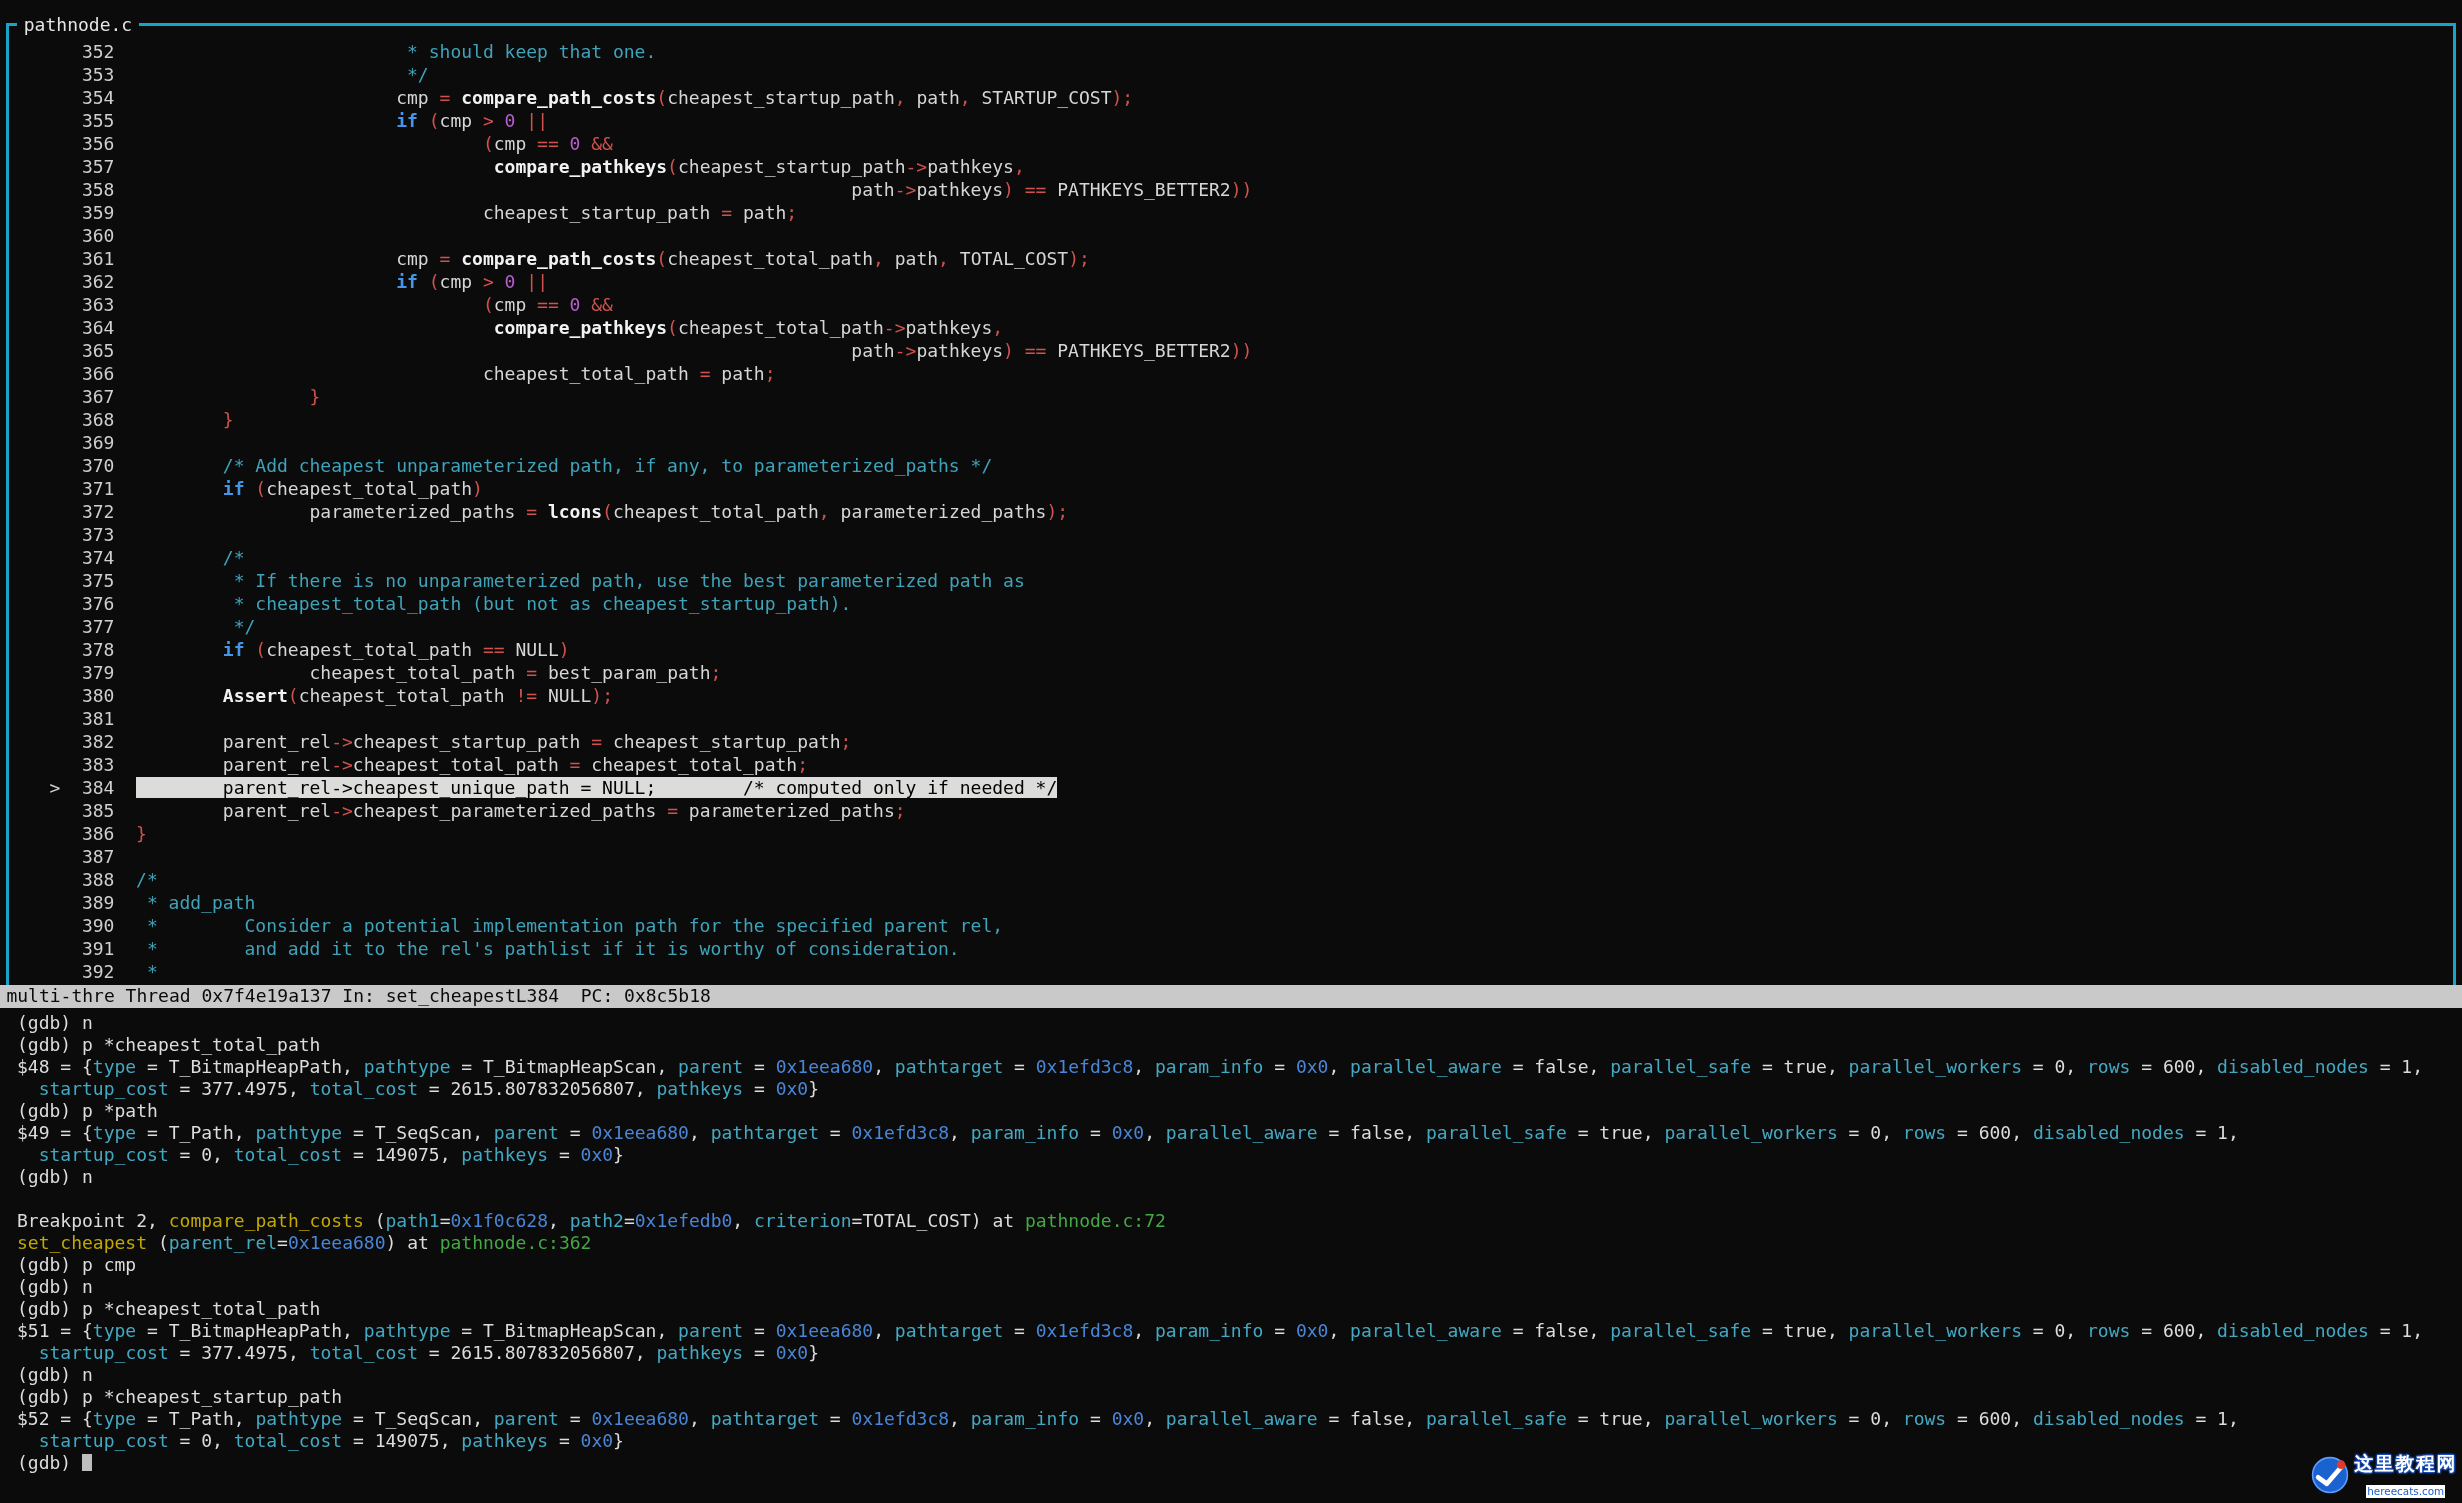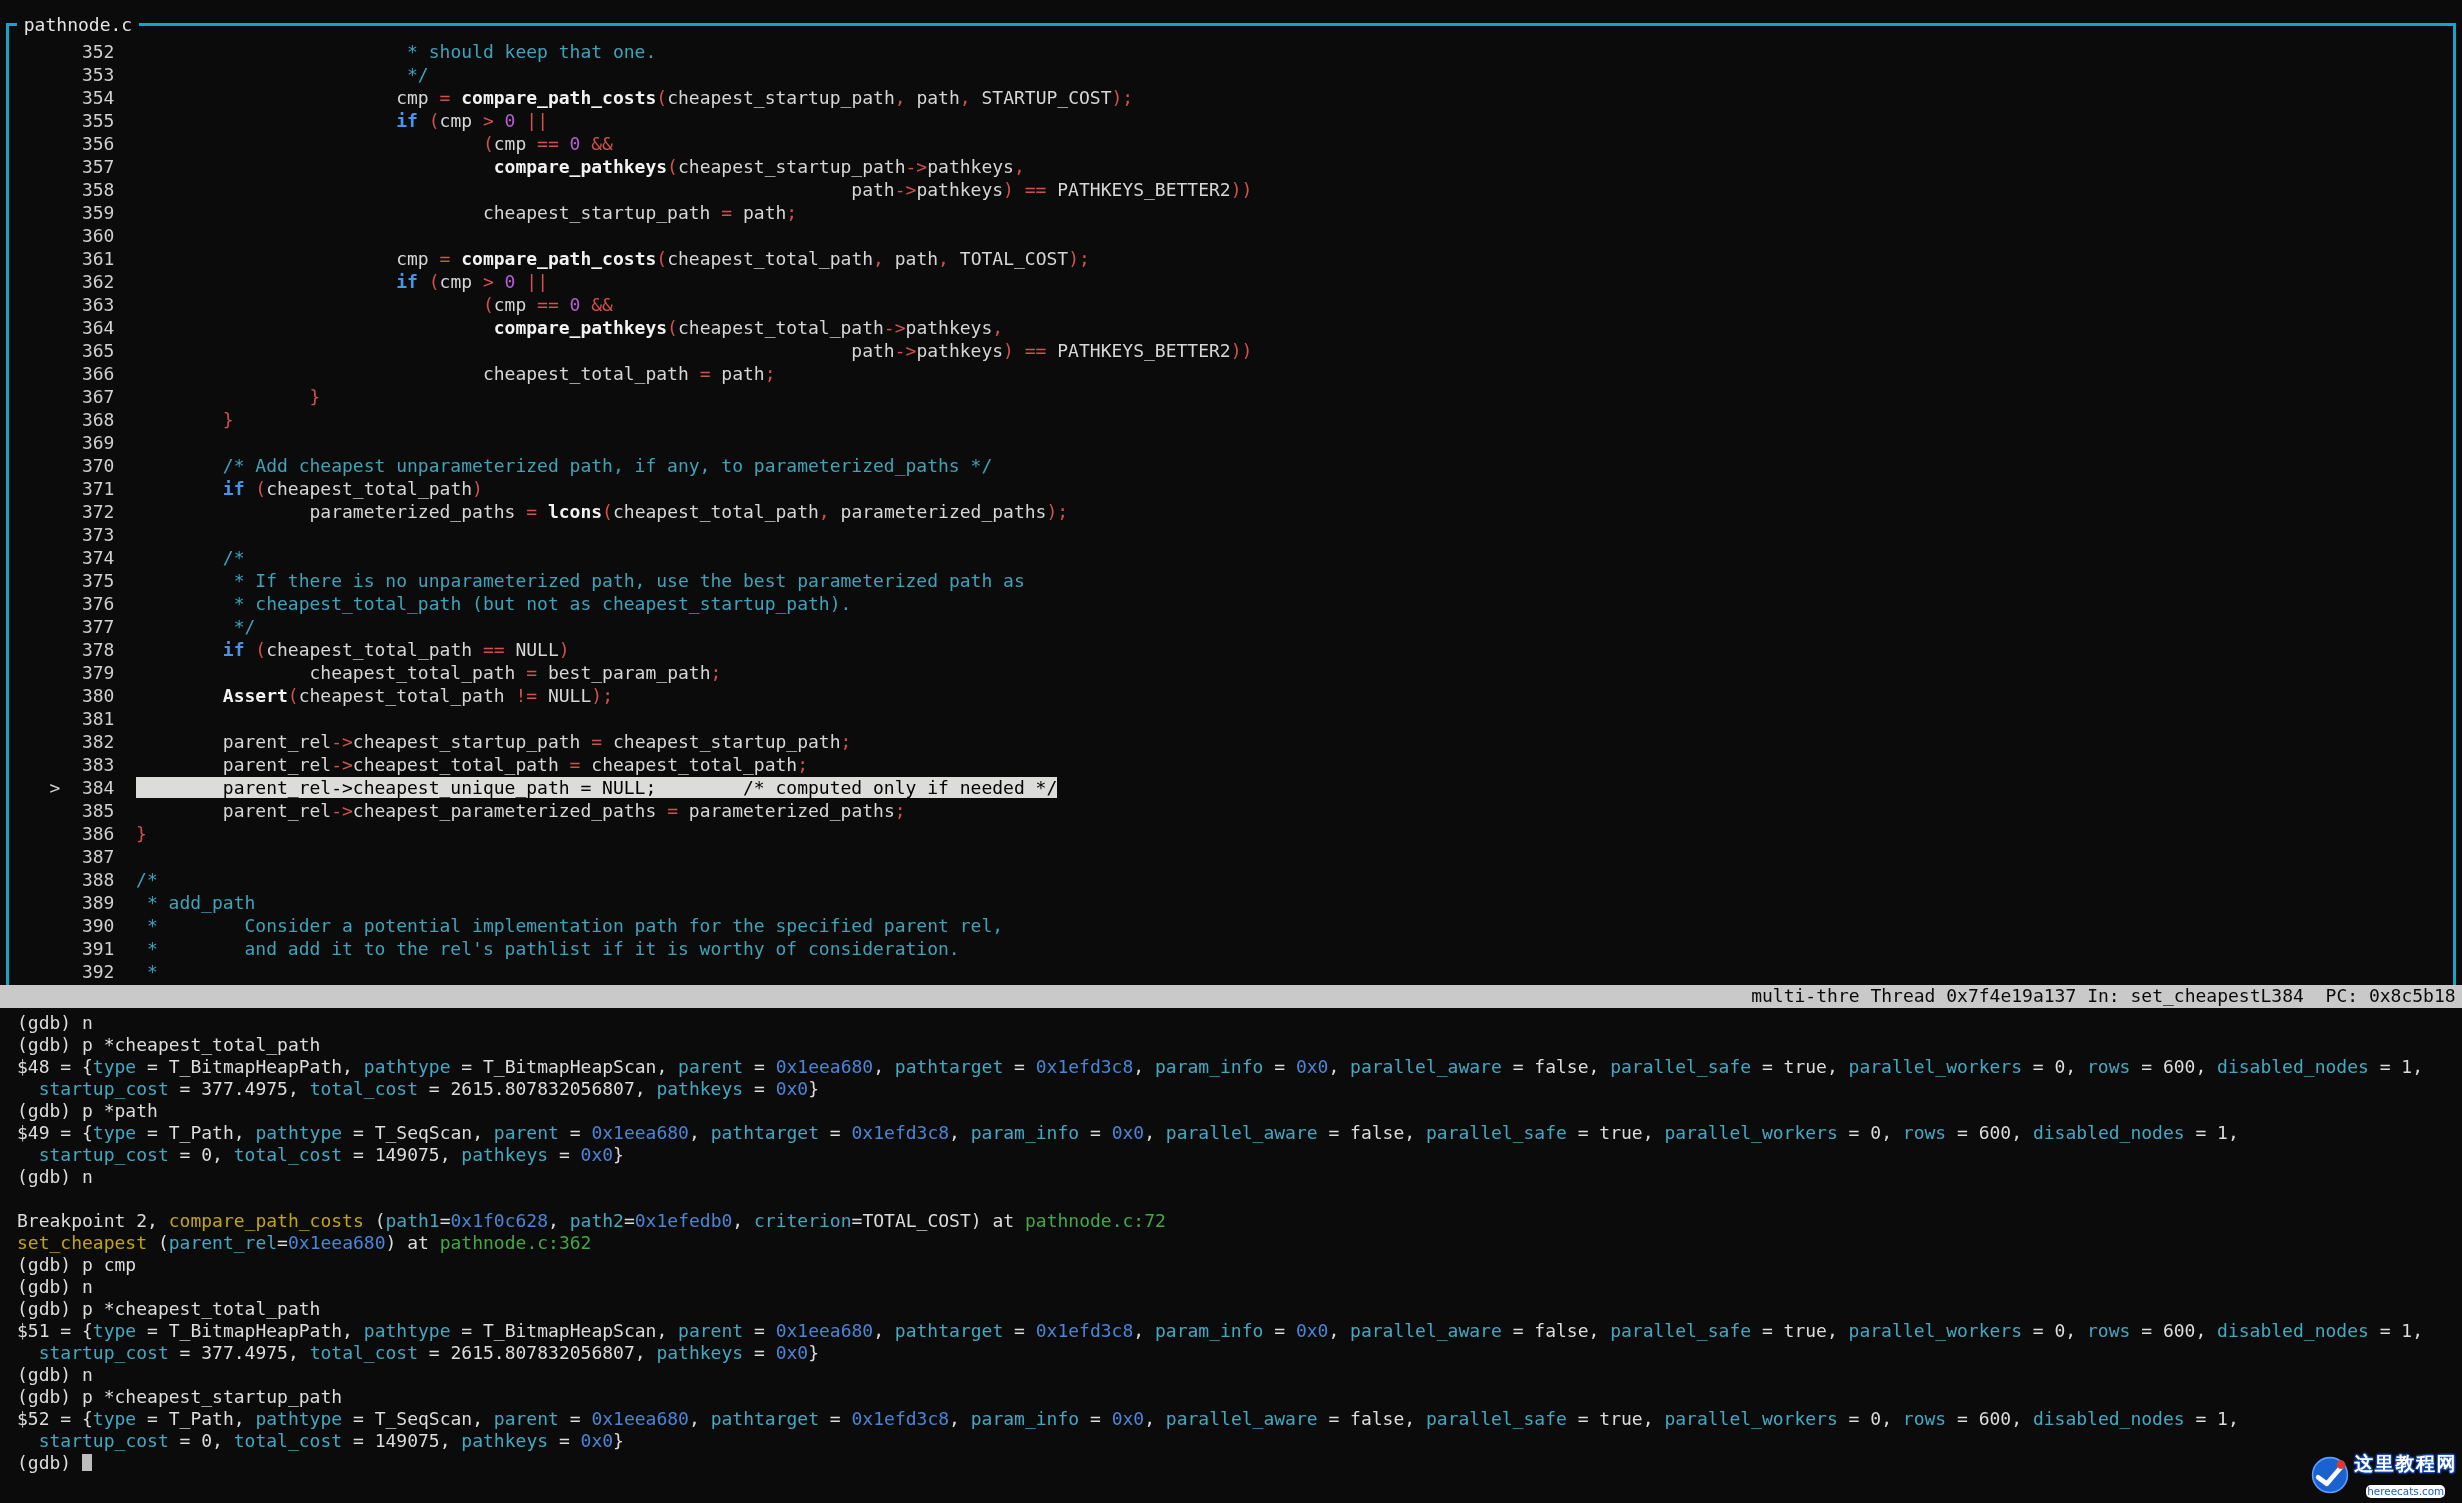--- a/index.html
+++ b/index.html
@@ -18,38 +18,38 @@
 
   
   .t-p{color:#d6d6d6}
   .t-k{color:#4596e8;font-weight:bold}
   .t-c{color:#3fa3ba}
   .t-s{color:#d0524e}
   .t-n{color:#b75fd0}
   .t-f{color:#f2f2f2;font-weight:bold}
 
   
-  .statusbar{position:absolute;left:0;top:985px;width:2462px;height:22.5px;line-height:22.5px;background:#c9c9c9;color:#0a0a0a;padding:0 6.4px;display:flex;justify-content:flex-end;white-space:pre}
+  .statusbar{position:absolute;left:0;top:985px;width:2462px;height:22.5px;line-height:22.5px;background:#c9c9c9;color:#0a0a0a;padding:0 6.4px;display:flex;justify-content:flex-start;white-space:pre}
 
   
   .console{position:absolute;left:0;top:1012px;width:2462px;padding-left:17px}
   .conline{white-space:pre;height:22px;line-height:22px}
   .c-p{color:#dcdcdc}
   .c-v{color:#43a9c3}
   .c-a{color:#4a86d8}
   .c-fn{color:#c2a800}
   .c-fl{color:#44a944}
   .cursor{display:inline-block;width:10.4px;height:17.6px;background:#bdbdbd;vertical-align:-2.4px}
 
   
   .watermark{position:absolute;right:4.8px;bottom:4.8px;display:flex;align-items:center;gap:4.8px;z-index:10}
   .wm-logo{width:38px;height:38px}
   .wm-col{display:flex;flex-direction:column;align-items:center;gap:11px}
   .wm-title{font-family:"DejaVu Sans","Liberation Sans",sans-serif;font-size:19px;font-weight:bold;color:#ffffff;letter-spacing:1.6px;line-height:21px;text-shadow:0.8px 0.8px 1.6px #1a55c8,-0.8px -0.8px 1.6px #1a55c8,0.8px -0.8px 1.6px #1a55c8,-0.8px 0.8px 1.6px #1a55c8}
-  .wm-domain{background:#ffffff;color:#1a5fd0;font-family:"DejaVu Sans","Liberation Sans",sans-serif;font-size:10.4px;line-height:13.6px;padding:0 1px;border-radius:5px}
+  .wm-domain{background:#ffffff;color:#1a5fd0;font-family:"DejaVu Sans","Liberation Sans",sans-serif;font-size:10.4px;line-height:13.6px;padding:0 1px;border-radius:0}
 </style>
 </head>
 <body>
 
 <div>
 
   <div class="src-window">
     <div class="src-title">pathnode.c</div>
     <div class="src-lines" id="source-lines">
         <div class="srcline"><span class="gutter">   352  </span><span class="code">                         <span class="t-c">* should keep that one.</span></span></div>

